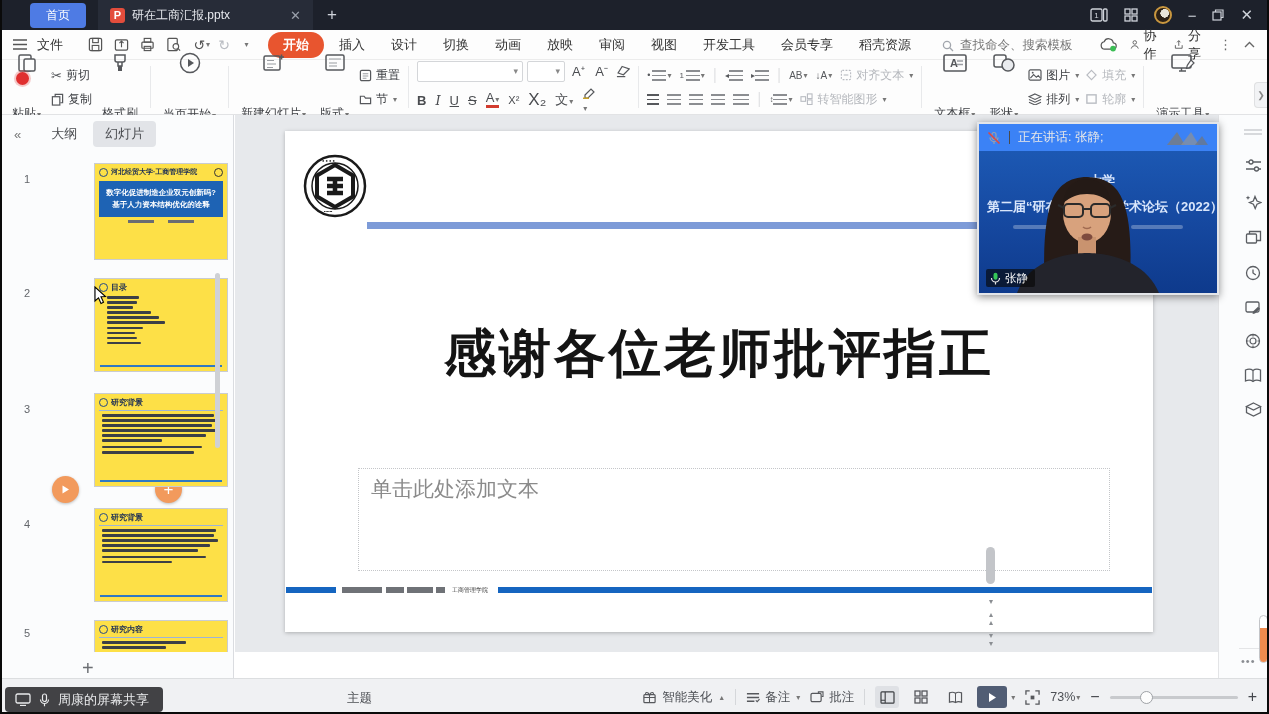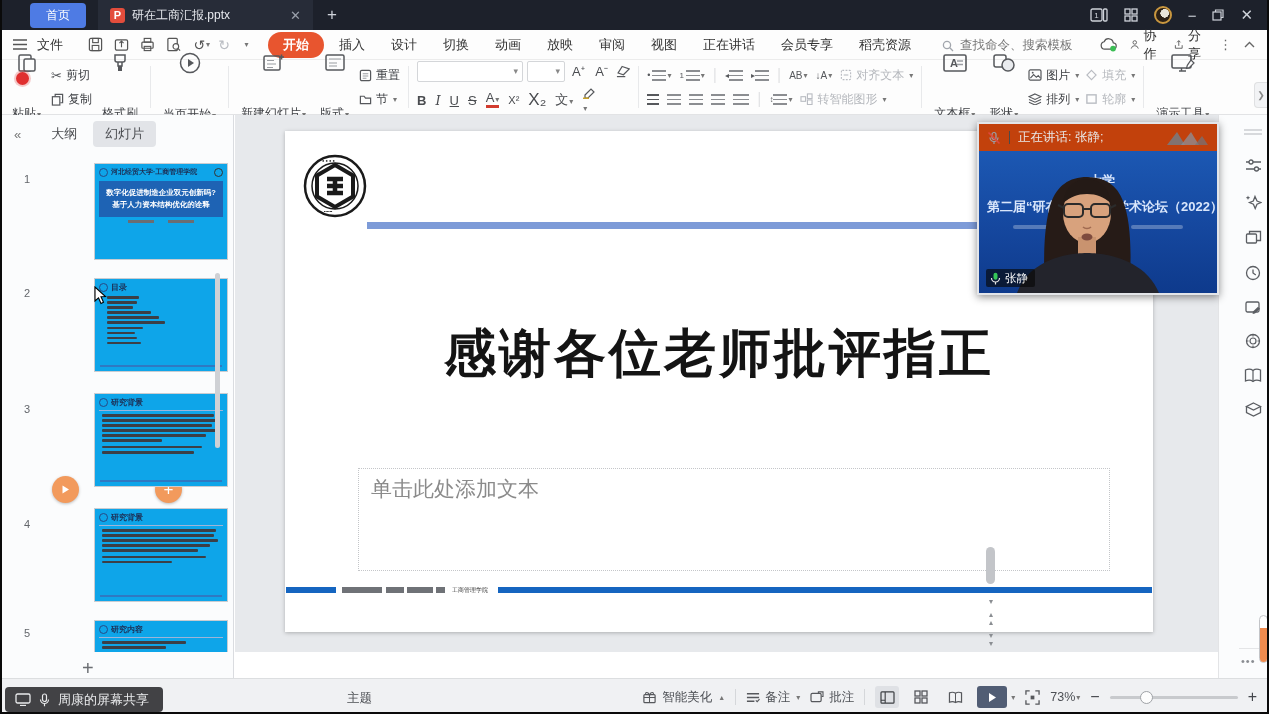--- a/index.html
+++ b/index.html
@@ -45,21 +45,21 @@
   .grayed { color:#b4b7bc !important; }
   .grayed svg * { stroke:#b9bcc2 !important; }
   .toolbar-chev { position:absolute; right:0; top:82px; width:13px; height:26px; background:#f2f3f5; border:1px solid #dfe0e2; border-right:none; border-radius:4px 0 0 4px; display:flex; align-items:center; justify-content:center; color:#888; font-size:9px; }
 
   
   .sidebar { position:absolute; left:0; top:115px; width:232px; height:563px; background:#fbfcfd; border-right:1px solid #dadce0; }
   .sidetabs { display:flex; align-items:center; height:38px; font-size:13px; color:#4a4c50; }
   .collapse { margin-left:12px; color:#777; font-size:13px; }
   .sidetab { padding:4px 12px; border-radius:4px; margin-left:18px; }
   .sidetab.active { background:#e2e4e8; }
-  .thumb { position:absolute; left:92px; width:134px; background:#0ea5e9; border:1px solid #c9ccd1; }
+  .thumb { position:absolute; left:92px; width:134px; background:#fde047; border:1px solid #c9ccd1; }
   .thumb-num { position:absolute; left:10px; width:18px; text-align:right; font-size:11px; color:#63666b; }
   .t-head { display:flex; align-items:center; gap:3px; padding:3px 4px 1px 4px; }
   .t-logo { width:9px; height:9px; border-radius:50%; border:1.5px solid #274a86; flex:0 0 auto; }
   .t-heading { font-size:8px; font-weight:bold; color:#1d2f55; white-space:nowrap; }
   .t-rule { height:1px; background:#9db4d8; margin:1px 4px; }
   .bars { padding:2px 7px; }
   .bar { height:2.5px; background:#3c3f46; margin-bottom:2.6px; border-radius:1px; }
   .t-blueline { position:absolute; left:5px; right:5px; bottom:4px; height:2px; background:#2f79c2; }
   .orange-circle { position:absolute; width:27px; height:27px; border-radius:50%; background:#f29a5c; color:#fff; display:flex; align-items:center; justify-content:center; box-shadow:0 1px 3px rgba(0,0,0,.25); }
   .side-scroll { position:absolute; left:213px; top:158px; width:5px; height:175px; border-radius:3px; background:#cfd1d5; }
@@ -99,21 +99,21 @@
   .sb-sep { width:1px; height:16px; background:#d5d7da; }
   .viewbtn { width:24px; height:22px; display:flex; align-items:center; justify-content:center; border-radius:3px; }
   .viewbtn.active { background:#dfe1e5; }
   .playbtn { width:30px; height:22px; background:#515d74; border-radius:3px; display:flex; align-items:center; justify-content:center; }
   .ztrack { width:128px; height:3px; background:#c8cacd; border-radius:2px; position:relative; }
   .zknob { position:absolute; left:30px; top:-5px; width:13px; height:13px; border-radius:50%; background:#fdfdfd; border:1px solid #9fa2a6; }
   .zpm { font-size:16px; color:#44474c; }
 
   
   .meeting { position:absolute; left:975px; top:122px; width:242px; height:173px; border:2px solid #e3e5e9; box-shadow:0 2px 8px rgba(0,0,0,.45); background:#1b1b1b; z-index:20; }
-  .mt-head { height:27px; background:#c2410c; display:flex; align-items:center; gap:8px; padding:0 8px; }
+  .mt-head { height:27px; background:#3b82f6; display:flex; align-items:center; gap:8px; padding:0 8px; }
   .mt-label { color:#e8e8e8; font-size:12.5px; white-space:nowrap; }
   .mt-video { position:relative; width:100%; height:142px; background:linear-gradient(180deg,#1c58b3 0%,#15479e 55%,#0e3a8c 100%); overflow:hidden; }
   .mt-line { position:absolute; color:#d9e6fb; font-weight:bold; white-space:nowrap; }
   .mt-faint { position:absolute; height:4px; background:rgba(255,255,255,.28); border-radius:2px; }
   .name-badge { position:absolute; left:7px; bottom:6px; height:18px; display:flex; align-items:center; gap:4px; background:rgba(8,8,8,.65); border-radius:2px; padding:0 7px 0 4px; color:#fff; font-size:11.5px; }
 
   .cursor-svg { position:absolute; left:92px; top:286px; z-index:15; }
   svg { display:block; }
 </style>
 </head>
@@ -199,21 +199,21 @@
       </span>
 
     <span class="menu-item menu-start" style="margin-left:14px;">开始</span>
     <span class="menu-item" style="margin-left:6px;">插入</span>
     <span class="menu-item" style="margin-left:8px;">设计</span>
     <span class="menu-item" style="margin-left:8px;">切换</span>
     <span class="menu-item" style="margin-left:8px;">动画</span>
     <span class="menu-item" style="margin-left:8px;">放映</span>
     <span class="menu-item" style="margin-left:8px;">审阅</span>
     <span class="menu-item" style="margin-left:8px;">视图</span>
-    <span class="menu-item" style="margin-left:8px;">正在讲话</span>
+    <span class="menu-item" style="margin-left:8px;">开发工具</span>
     <span class="menu-item" style="margin-left:8px;">会员专享</span>
     <span class="menu-item" style="margin-left:8px;">稻壳资源</span>
 
     <div class="searchbox" style="margin-left:22px;">
       <svg width="12" height="12" viewBox="0 0 12 12">
           <circle cx="5" cy="5" r="3.6" fill="none" stroke="#a2a6ad" stroke-width="1.3"></circle>
           <path d="M7.8 7.8 11 11" stroke="#a2a6ad" stroke-width="1.3"></path>
         </svg>
       <input placeholder="查找命令、搜索模板" style="">
     </div>

